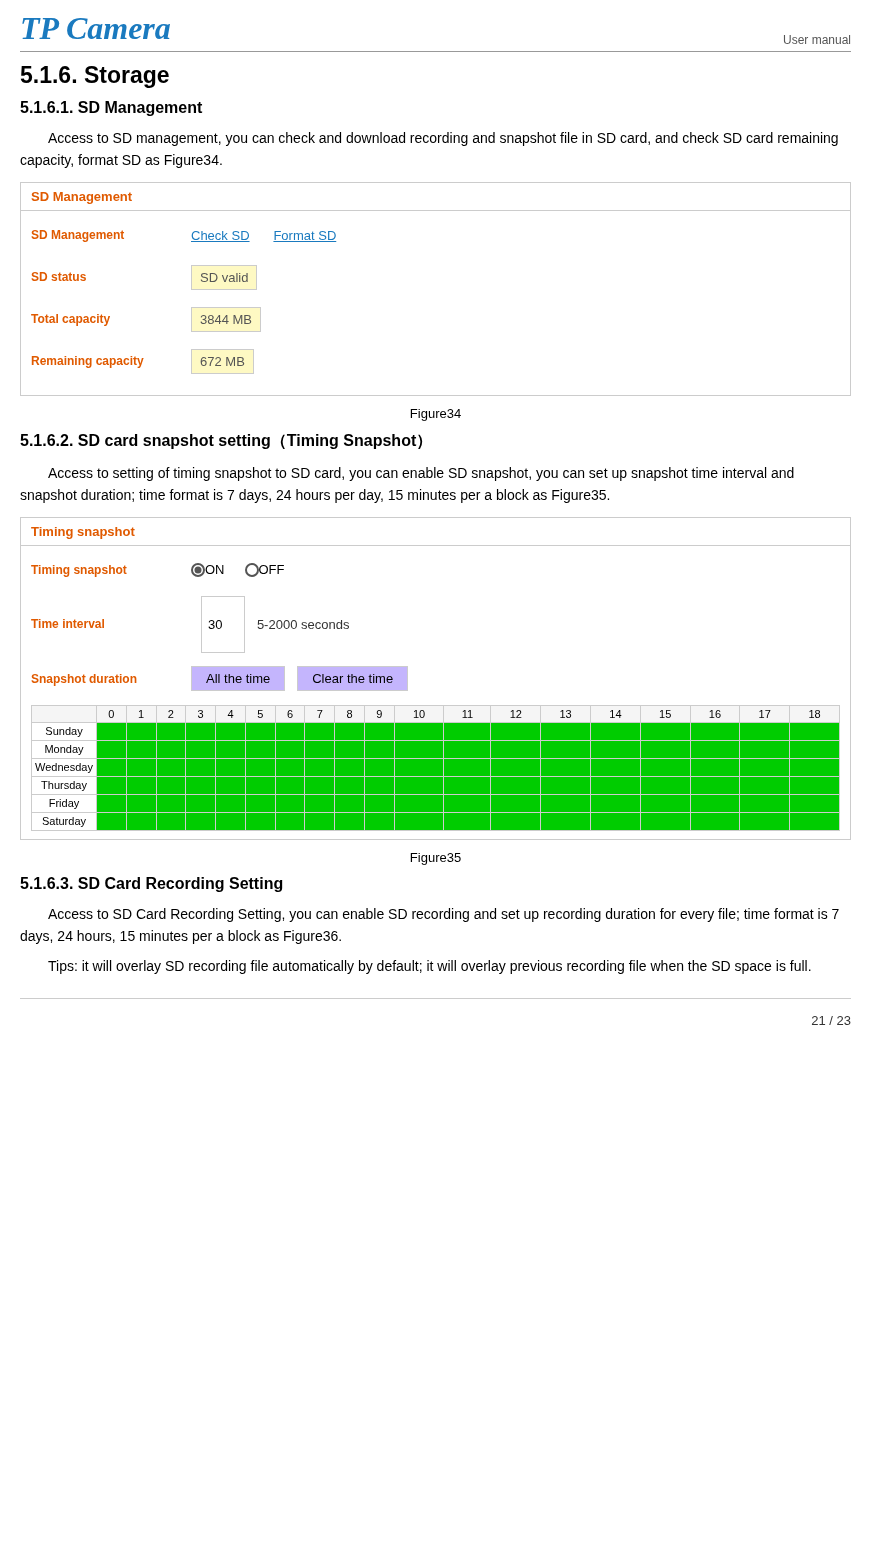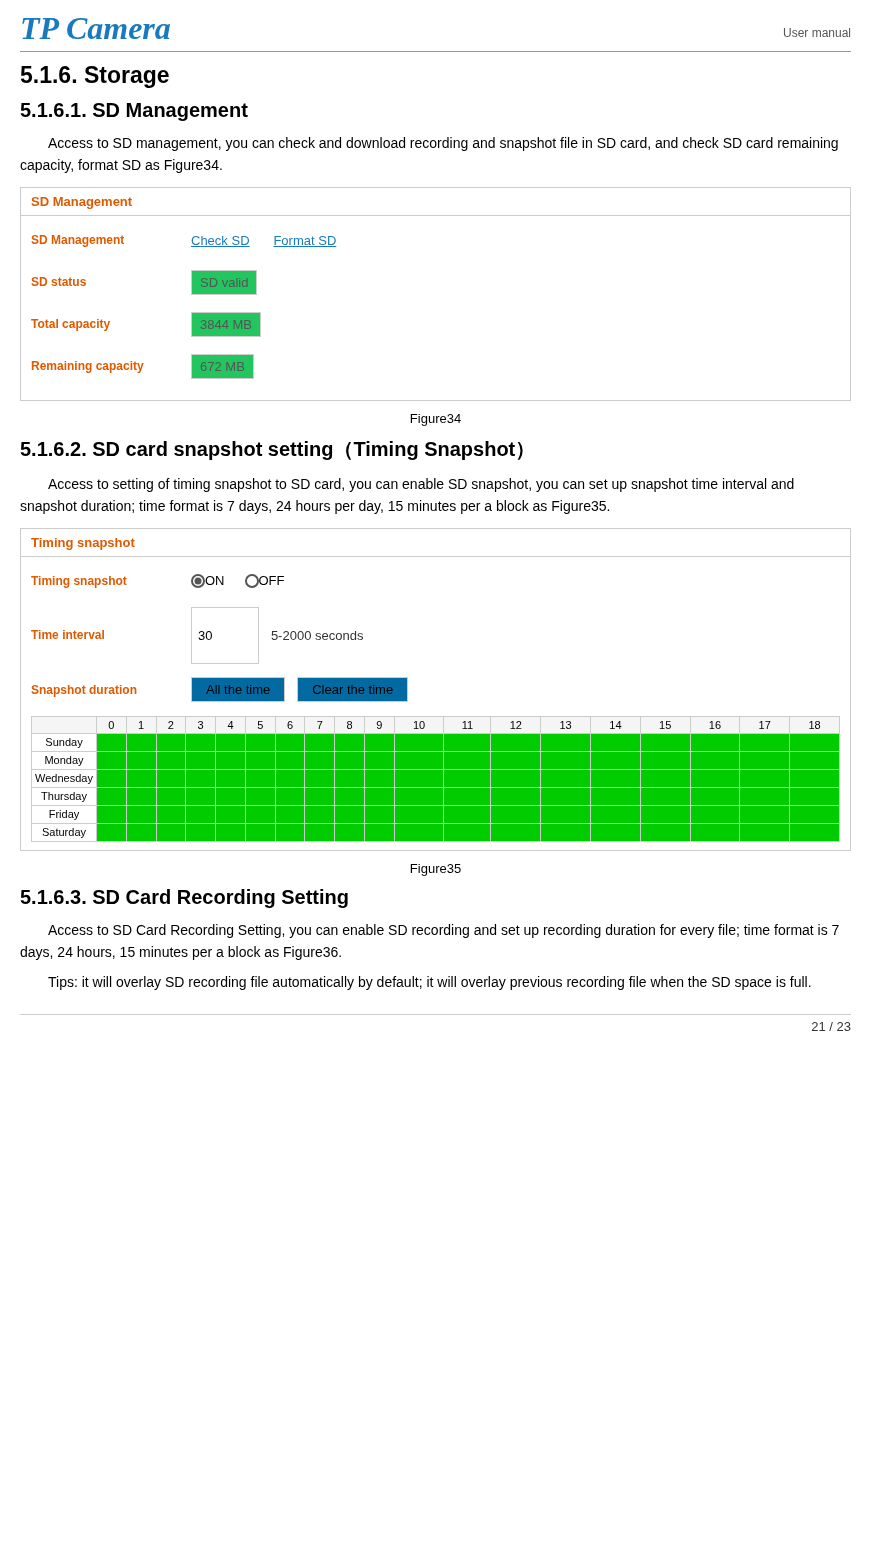--- a/index.html
+++ b/index.html
@@ -8,21 +8,21 @@
       font-size: 14px;
       color: #000;
       background: #fff;
       width: 871px;
       min-height: 1558px;
       padding: 10px 20px 20px 20px;
     }
     .header {
       display: flex;
       justify-content: space-between;
-      align-items: center;
+      align-items: flex-end;
       border-bottom: 1px solid #999;
       padding-bottom: 4px;
       margin-bottom: 10px;
     }
     .logo {
       font-size: 32px;
       font-style: italic;
       font-weight: bold;
       color: #1a7abf;
       font-family: Georgia, serif;
@@ -32,21 +32,21 @@
       color: #555;
       margin-top: 8px;
     }
     h2 {
       font-size: 23px;
       font-weight: bold;
       margin-bottom: 10px;
       margin-top: 10px;
     }
     h3 {
-      font-size: 20px;
+      font-size: 16px;
       font-weight: bold;
       margin-bottom: 10px;
       margin-top: 10px;
     }
     p {
       margin-bottom: 8px;
       line-height: 1.6;
       text-indent: 2em;
     }
     .figure-caption {
@@ -87,21 +87,21 @@
       flex: 1;
     }
     .link-btn {
       color: #1a7abf;
       text-decoration: underline;
       cursor: pointer;
       font-size: 13px;
       margin-right: 20px;
     }
     .input-readonly {
-      background: #22c55e;
+      background: #fef9c3;
       border: 1px solid #ccc;
       padding: 4px 8px;
       font-size: 13px;
       width: 180px;
       color: #555;
     }
     .radio-group {
       display: flex;
       align-items: center;
       gap: 20px;
@@ -127,30 +127,31 @@
       border-radius: 50%;
       position: absolute;
       top: 50%;
       left: 50%;
       transform: translate(-50%, -50%);
     }
     .input-number {
       border: 1px solid #ccc;
       padding: 20px 6px;
       font-size: 13px;
-      width: 68px;
+      width: 44px;
+      margin-left: 10px;
     }
     .unit-text {
       margin-left: 8px;
       font-size: 13px;
       color: #333;
     }
     .btn-outline {
       border: 1px solid #ccc;
-      background: #0369a1;
+      background: #c4b5fd;
       padding: 4px 14px;
       font-size: 13px;
       cursor: pointer;
       margin-right: 8px;
     }
     .schedule-table {
       width: 100%;
       border-collapse: collapse;
       margin-top: 6px;
     }
@@ -174,21 +175,21 @@
     .schedule-cell-green {
       background: #00cc00;
       height: 18px;
     }
     .page-footer {
       text-align: right;
       font-size: 13px;
       color: #333;
       margin-top: 20px;
       border-top: 1px solid #ccc;
-      padding-top: 4px;
+      padding-top: 14px;
     }
   </style>
 </head>
 <body>
 
 <div class="header">
   <div class="logo">
     <span>TP</span><span> Camera</span>
   </div>
   <div class="user-manual">User manual</div>

